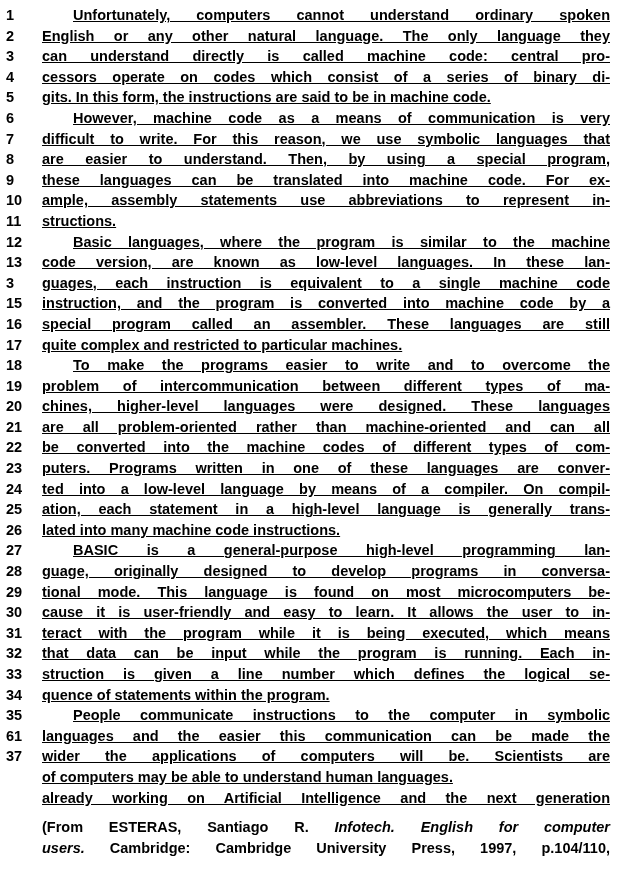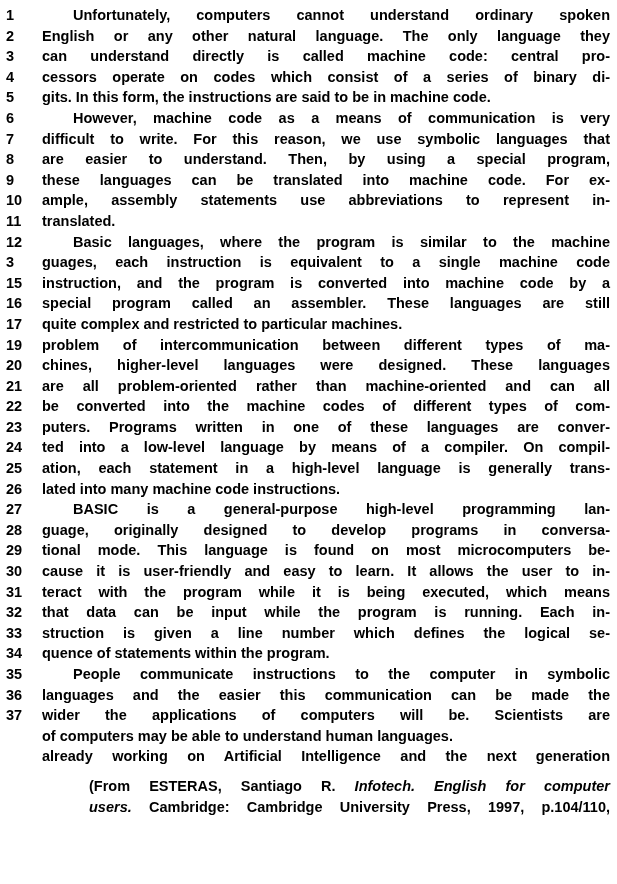--- a/index.html
+++ b/index.html
@@ -27,36 +27,36 @@
   }
   .num {
     flex: 0 0 36px;
     width: 36px;
     text-align: left;
   }
   .txt {
     flex: 1 1 auto;
     text-align: justify;
     text-align-last: justify;
+    text-decoration: underline;
   }
   .line.para-last .txt {
     text-align-last: left;
   }
   .line.para-first .txt {
     text-indent: 31px;
   }
   .source {
     margin-left: 36px;
     margin-top: 9px;
   }
   .src-line {
     line-height: 20.6px;
     text-align: justify;
     text-align-last: justify;
-    margin-left: 47px;
   }
   .src-line.last {
     text-align-last: left;
   }
   .seg-italic { font-style: italic; }
 </style>
 </head>
 <body>
 
 <div class="page">
@@ -96,42 +96,50 @@
       <div class="line">
         <span class="num">9</span>
         <span class="txt">these languages can be translated into machine code. For ex-</span>
       </div>
       <div class="line">
         <span class="num">10</span>
         <span class="txt">ample, assembly statements use abbreviations to represent in-</span>
       </div>
       <div class="line para-last">
         <span class="num">11</span>
-        <span class="txt">translated.</span>
+        <span class="txt">structions.</span>
       </div>
       <div class="line para-first">
         <span class="num">12</span>
         <span class="txt">Basic languages, where the program is similar to the machine</span>
       </div>
       <div class="line">
+        <span class="num">13</span>
+        <span class="txt">code version, are known as low-level languages. In these lan-</span>
+      </div>
+      <div class="line">
         <span class="num">3</span>
         <span class="txt">guages, each instruction is equivalent to a single machine code</span>
       </div>
       <div class="line">
         <span class="num">15</span>
         <span class="txt">instruction, and the program is converted into machine code by a</span>
       </div>
       <div class="line">
         <span class="num">16</span>
         <span class="txt">special program called an assembler. These languages are still</span>
       </div>
       <div class="line para-last">
         <span class="num">17</span>
         <span class="txt">quite complex and restricted to particular machines.</span>
       </div>
+      <div class="line para-first">
+        <span class="num">18</span>
+        <span class="txt">To make the programs easier to write and to overcome the</span>
+      </div>
       <div class="line">
         <span class="num">19</span>
         <span class="txt">problem of intercommunication between different types of ma-</span>
       </div>
       <div class="line">
         <span class="num">20</span>
         <span class="txt">chines, higher-level languages were designed. These languages</span>
       </div>
       <div class="line">
         <span class="num">21</span>
@@ -187,21 +195,21 @@
       </div>
       <div class="line para-last">
         <span class="num">34</span>
         <span class="txt">quence of statements within the program.</span>
       </div>
       <div class="line para-first">
         <span class="num">35</span>
         <span class="txt">People communicate instructions to the computer in symbolic</span>
       </div>
       <div class="line">
-        <span class="num">36</span>
+        <span class="num">61</span>
         <span class="txt">languages and the easier this communication can be made the</span>
       </div>
       <div class="line">
         <span class="num">37</span>
         <span class="txt">wider the applications of computers will be. Scientists are</span>
       </div>
       <div class="line para-last">
         <span class="num"></span>
         <span class="txt">of computers may be able to understand human languages.</span>
       </div>

